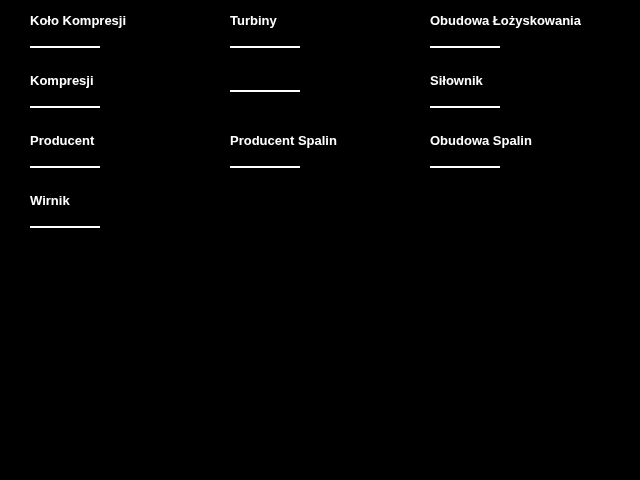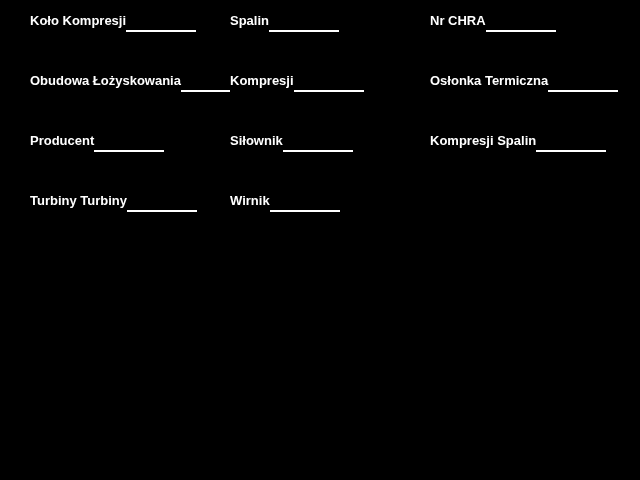--- a/index.html
+++ b/index.html
@@ -17,21 +17,21 @@
   .form-grid {
     position: absolute;
     left: 30px;
     top: 13px;
     display: grid;
     grid-template-columns: repeat(3, 200px);
     grid-auto-rows: 60px;
   }
   .field {
     display: flex;
-    flex-direction: row;
+    flex-direction: column;
     align-items: flex-start;
   }
   .field-label {
     color: #ffffff;
     font-size: 13px;
     font-weight: bold;
     line-height: 16px;
     white-space: nowrap;
   }
   .field-underline {
@@ -45,62 +45,57 @@
 <body>
 
 <div class="form-grid">
 
   <div class="field">
     <span class="field-label">Koło Kompresji</span>
     <div class="field-underline"></div>
   </div>
 
   <div class="field">
-    <span class="field-label">Spalin</span>
+    <span class="field-label">Turbiny</span>
     <div class="field-underline"></div>
   </div>
 
-  <div class="field">
-    <span class="field-label">Nr CHRA</span>
-    <div class="field-underline"></div>
-  </div>
 
   <div class="field">
     <span class="field-label">Obudowa Łożyskowania</span>
     <div class="field-underline"></div>
   </div>
 
   <div class="field">
     <span class="field-label">Kompresji</span>
     <div class="field-underline"></div>
   </div>
 
 
   <div class="field">
-    <span class="field-label">Osłonka Termiczna</span>
+    <div class="field-underline"></div>
+  </div>
+
+  <div class="field">
+    <span class="field-label">Siłownik</span>
     <div class="field-underline"></div>
   </div>
 
   <div class="field">
     <span class="field-label">Producent</span>
     <div class="field-underline"></div>
   </div>
 
   <div class="field">
-    <span class="field-label">Siłownik</span>
+    <span class="field-label">Producent Spalin</span>
     <div class="field-underline"></div>
   </div>
 
   <div class="field">
-    <span class="field-label">Kompresji Spalin</span>
-    <div class="field-underline"></div>
-  </div>
-
-  <div class="field">
-    <span class="field-label">Turbiny Turbiny</span>
+    <span class="field-label">Obudowa Spalin</span>
     <div class="field-underline"></div>
   </div>
 
   <div class="field">
     <span class="field-label">Wirnik</span>
     <div class="field-underline"></div>
   </div>
 
 </div>
 

